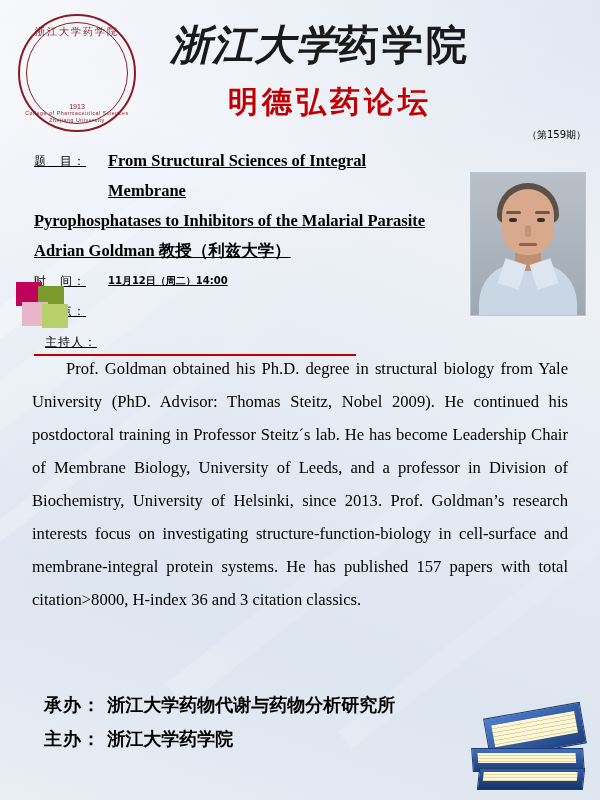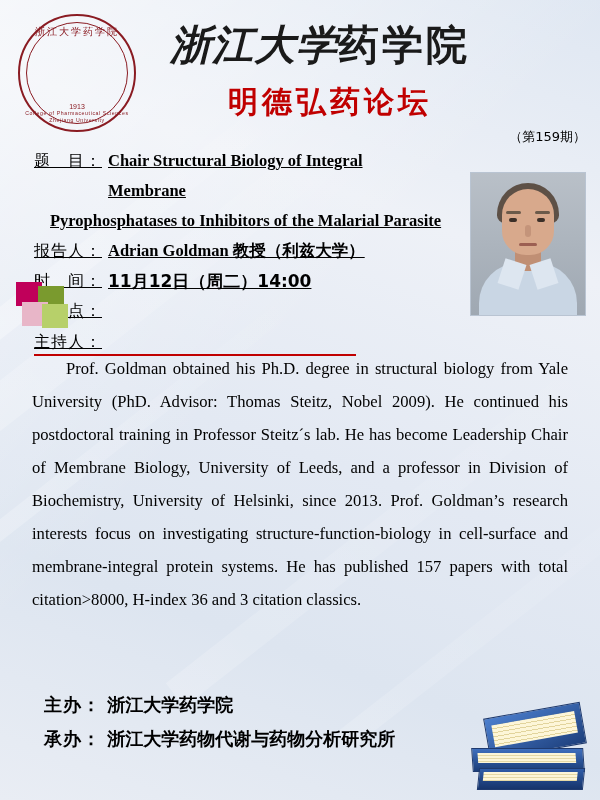--- a/index.html
+++ b/index.html
@@ -128,69 +128,70 @@
     font-weight: bold;
     color: #c00000;
     letter-spacing: 4px;
     white-space: nowrap;
   }
   .issue {
     position: absolute;
     right: 14px;
     top: 128px;
     font-family: "DejaVu Sans", sans-serif;
-    font-size: 13px;
+    font-size: 10px;
     color: #000;
     white-space: nowrap;
   }
 
   
   .info {
     position: relative;
     margin: 6px 0 0 34px;
     width: 530px;
   }
   .info-row {
     display: flex;
     align-items: flex-start;
     font-size: 16.5px;
     line-height: 30px;
     color: #000;
     white-space: nowrap;
   }
   .label {
     font-family: "DejaVu Sans", sans-serif;
-    font-size: 16px;
+    font-size: 12px;
     font-weight: normal;
     letter-spacing: 1px;
     flex: 0 0 auto;
     width: 74px;
   }
   .value {
     font-family: "Liberation Serif", serif;
     font-weight: bold;
     font-size: 16.5px;
   }
   .value.cn {
     font-family: "DejaVu Sans", sans-serif;
     font-weight: bold;
-    font-size: 17px;
+    font-size: 10px;
   }
   .topic-line2 {
-    margin-left: 16px;
+    margin-left: 0;
     font-family: "Liberation Serif", serif;
     font-weight: bold;
     font-size: 16.5px;
     line-height: 30px;
   }
   .topic-wrap { max-width: 330px; white-space: normal; }
 
   .host-row {
     position: relative;
     margin-top: 1px;
+    text-align: center;
   }
   .host-underline {
     position: absolute;
     left: 0;
     bottom: 1px;
     width: 322px;
     height: 2px;
     background: #c00000;
   }
 
@@ -386,26 +387,25 @@
     <div class="eye-l"></div>
     <div class="eye-r"></div>
     <div class="nose"></div>
     <div class="mouth"></div>
   </div>
 
   <div class="info">
 
     <div class="info-row">
       <span class="label">题　目：</span>
-      <span class="value topic-wrap">Chair Structural Biology of Integral Membrane</span>
+      <span class="value topic-wrap">From Structural Sciences of Integral Membrane</span>
     </div>
     <div class="topic-line2">Pyrophosphatases to Inhibitors of the Malarial Parasite</div>
 
     <div class="info-row">
-      <span class="label">报告人：</span>
       <span class="value">Adrian Goldman 教授（利兹大学）</span>
     </div>
 
     <div class="info-row">
       <span class="label">时　间：</span>
       <span class="value cn">11月12日（周二）14:00</span>
     </div>
 
     <div class="info-row">
       <span class="label">地　点：</span>
@@ -421,26 +421,26 @@
     <div class="sq s1"></div>
     <div class="sq s2"></div>
     <div class="sq s3"></div>
     <div class="sq s4"></div>
   </div>
 
   <div class="body-text">Prof. Goldman obtained his Ph.D. degree in structural biology from Yale University (PhD. Advisor: Thomas Steitz, Nobel 2009). He continued his postdoctoral training in Professor Steitz´s lab. He has become Leadership Chair of Membrane Biology, University of Leeds, and a professor in Division of Biochemistry, University of Helsinki, since 2013. Prof. Goldman’s research interests focus on investigating structure-function-biology in cell-surface and membrane-integral protein systems. He has published 157 papers with total citation&gt;8000, H-index 36 and 3 citation classics.</div>
 
   <div class="footer">
     <div class="footer-row">
+      <span class="flabel">承办：</span>
+      <span>浙江大学药物代谢与药物分析研究所</span>
+    </div>
+    <div class="footer-row">
       <span class="flabel">主办：</span>
       <span>浙江大学药学院</span>
-    </div>
-    <div class="footer-row">
-      <span class="flabel">承办：</span>
-      <span>浙江大学药物代谢与药物分析研究所</span>
     </div>
   </div>
 
   <div class="books">
     <div class="book b3">
         <div class="pages"></div>
       </div>
     <div class="book b2">
         <div class="pages"></div>
       </div>

